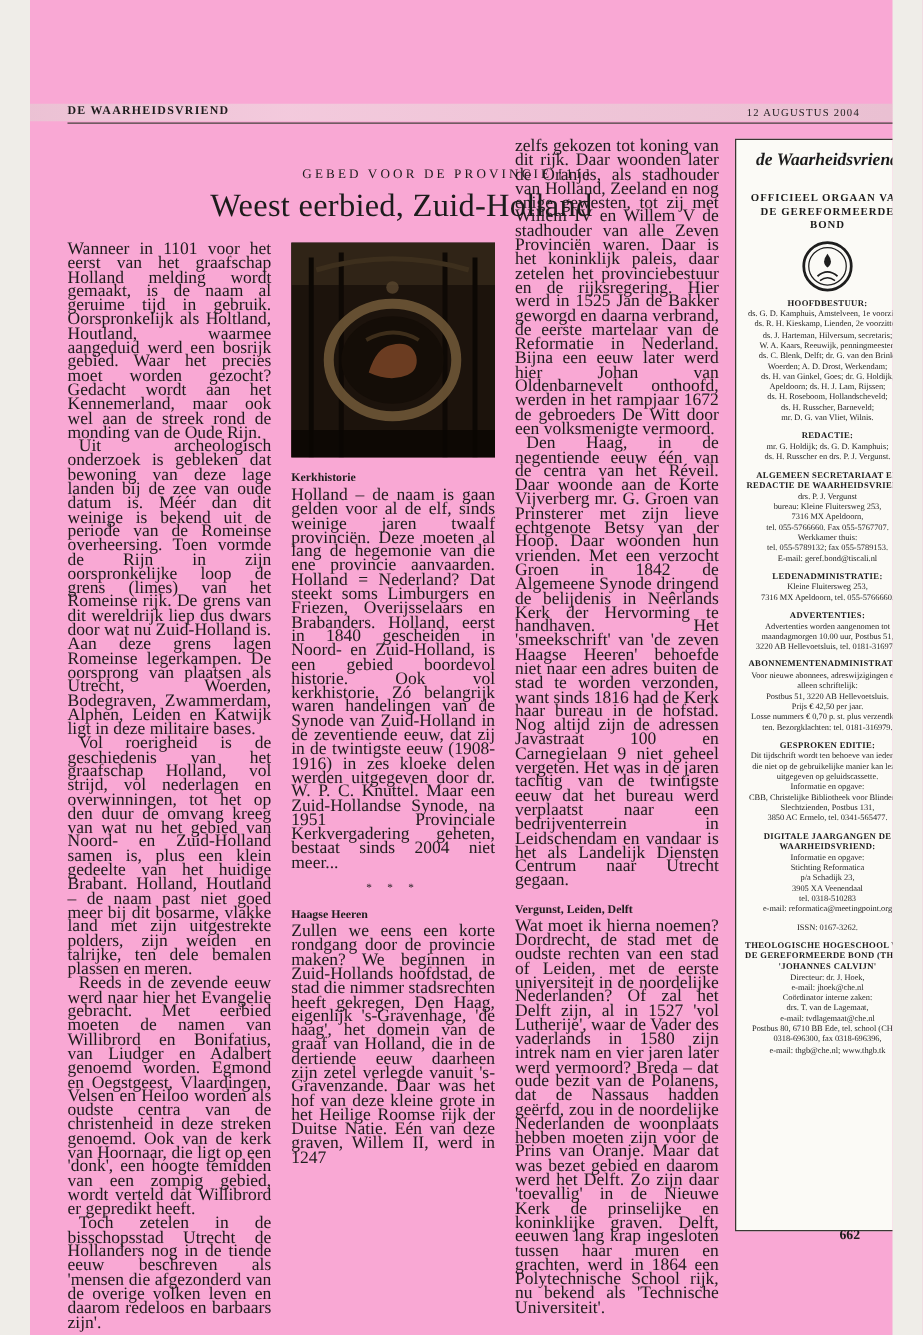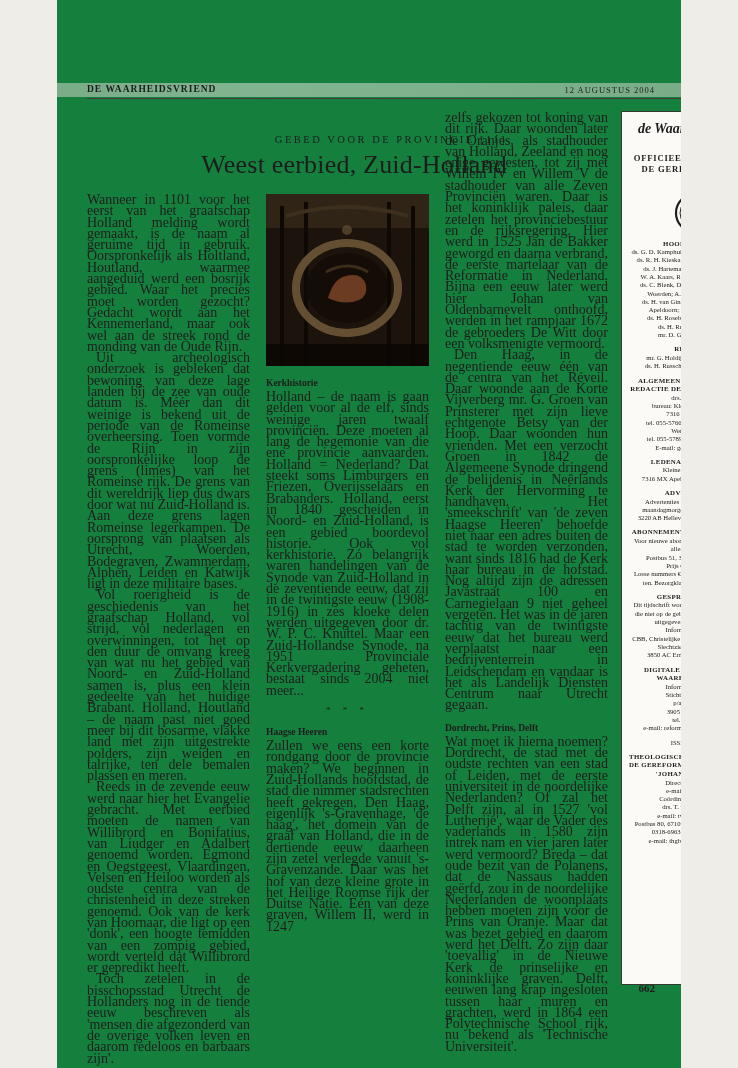--- a/index.html
+++ b/index.html
@@ -1,21 +1,21 @@
 <!DOCTYPE html>
 <html><head>
 <meta charset="utf-8">
 <title>De Waarheidsvriend — pagina 479</title>
 <style>
   * { margin:0; padding:0; box-sizing:border-box; }
   html, body { background:#efede8; }
   body { font-family:"Liberation Serif", serif; color:#1c1c1c; }
   .page {
-    position:relative; width:624px; height:1068px; margin:0 auto;
-    background:#15803d; overflow:hidden;padding-left:32px;
+    position:relative; width:690px; height:1068px; margin:0 auto;
+    background:#f9a8d4; overflow:hidden;padding-left:32px;
   }
   .scan-band {
     position:absolute; left:0; top:83px; width:738px; height:14px;
     background:linear-gradient(90deg,#dedbd4,#edebe5 28%,#e3e0d9 65%,#d9d6ce);
     opacity:.5;
   }
   .masthead {
     position:absolute; left:30px; top:84px;
     font-size:9.5px; font-weight:bold; letter-spacing:1px;
   }
@@ -125,21 +125,21 @@
     <div class="body-col">
         <p>Zullen we eens een korte rondgang door de provincie maken? We beginnen in Zuid-Hollands hoofdstad, de stad die nimmer stadsrechten heeft gekregen, Den Haag, eigenlijk 's-Gravenhage, 'de haag', het domein van de graaf van Holland, die in de dertiende eeuw daarheen zijn zetel verlegde vanuit 's-Gravenzande. Daar was het hof van deze kleine grote in het Heilige Roomse rijk der Duitse Natie. Eén van deze graven, Willem II, werd in 1247</p>
       </div>
   </div>
 
   <div class="col col3">
     <div class="body-col">
         <p>zelfs gekozen tot koning van dit rijk. Daar woonden later de Oranjes, als stadhouder van Holland, Zeeland en nog enige gewesten, tot zij met Willem IV en Willem V de stadhouder van alle Zeven Provinciën waren. Daar is het koninklijk paleis, daar zetelen het provinciebestuur en de rijksregering. Hier werd in 1525 Jan de Bakker geworgd en daarna verbrand, de eerste martelaar van de Reformatie in Nederland. Bijna een eeuw later werd hier Johan van Oldenbarnevelt onthoofd, werden in het rampjaar 1672 de gebroeders De Witt door een volksmenigte vermoord.</p>
         <p>Den Haag, in de negentiende eeuw één van de centra van het Réveil. Daar woonde aan de Korte Vijverberg mr. G. Groen van Prinsterer met zijn lieve echtgenote Betsy van der Hoop. Daar woonden hun vrienden. Met een verzocht Groen in 1842 de Algemeene Synode dringend de belijdenis in Neêrlands Kerk der Hervorming te handhaven. Het 'smeekschrift' van 'de zeven Haagse Heeren' behoefde niet naar een adres buiten de stad te worden verzonden, want sinds 1816 had de Kerk haar bureau in de hofstad. Nog altijd zijn de adressen Javastraat 100 en Carnegielaan 9 niet geheel vergeten. Het was in de jaren tachtig van de twintigste eeuw dat het bureau werd verplaatst naar een bedrijventerrein in Leidschendam en vandaar is het als Landelijk Diensten Centrum naar Utrecht gegaan.</p>
       </div>
-    <div class="col-heading">Dordrecht, Prins, Delft</div>
+    <div class="col-heading">Vergunst, Leiden, Delft</div>
     <div class="body-col">
         <p>Wat moet ik hierna noemen? Dordrecht, de stad met de oudste rechten van een stad of Leiden, met de eerste universiteit in de noordelijke Nederlanden? Of zal het Delft zijn, al in 1527 'vol Lutherije', waar de Vader des vaderlands in 1580 zijn intrek nam en vier jaren later werd vermoord? Breda – dat oude bezit van de Polanens, dat de Nassaus hadden geërfd, zou in de noordelijke Nederlanden de woonplaats hebben moeten zijn voor de Prins van Oranje. Maar dat was bezet gebied en daarom werd het Delft. Zo zijn daar 'toevallig' in de Nieuwe Kerk de prinselijke en koninklijke graven. Delft, eeuwen lang krap ingesloten tussen haar muren en grachten, werd in 1864 een Polytechnische School rijk, nu bekend als 'Technische Universiteit'.</p>
       </div>
   </div>
 
   <aside class="sidebar">
     <div class="sb-title">de Waarheidsvriend</div>
     <div class="sb-subtitle">OFFICIEEL ORGAAN VAN DE GEREFORMEERDE BOND</div>
     <div class="sb-logo">
       <svg width="42" height="42" viewBox="0 0 42 42">

